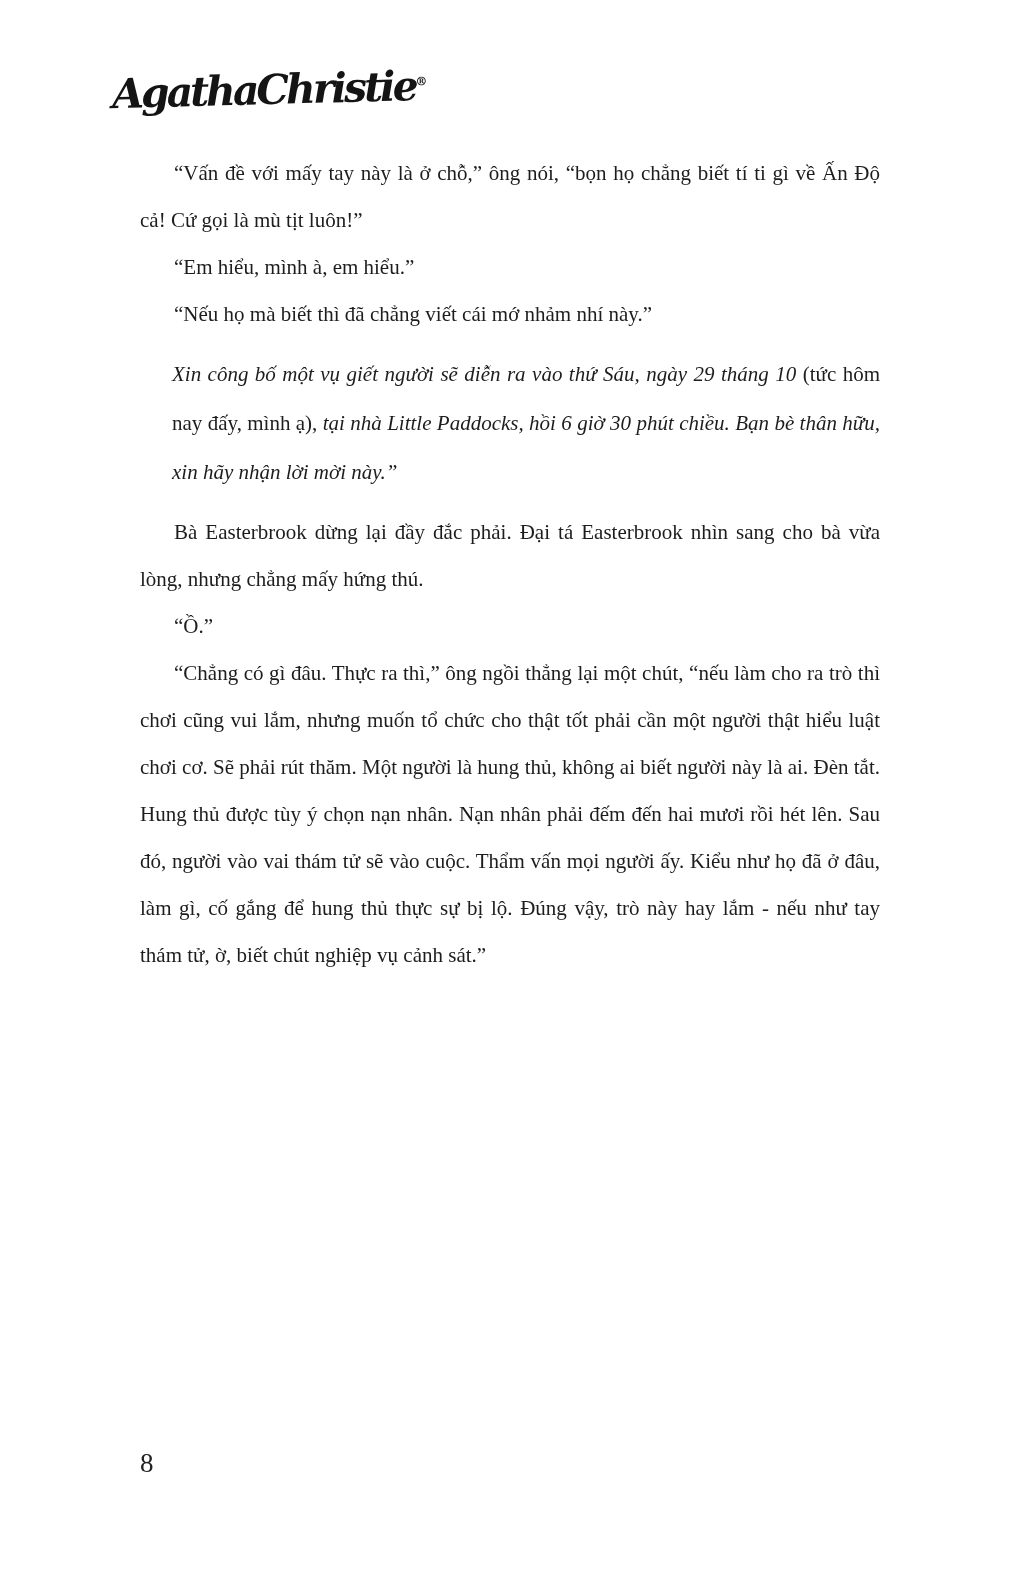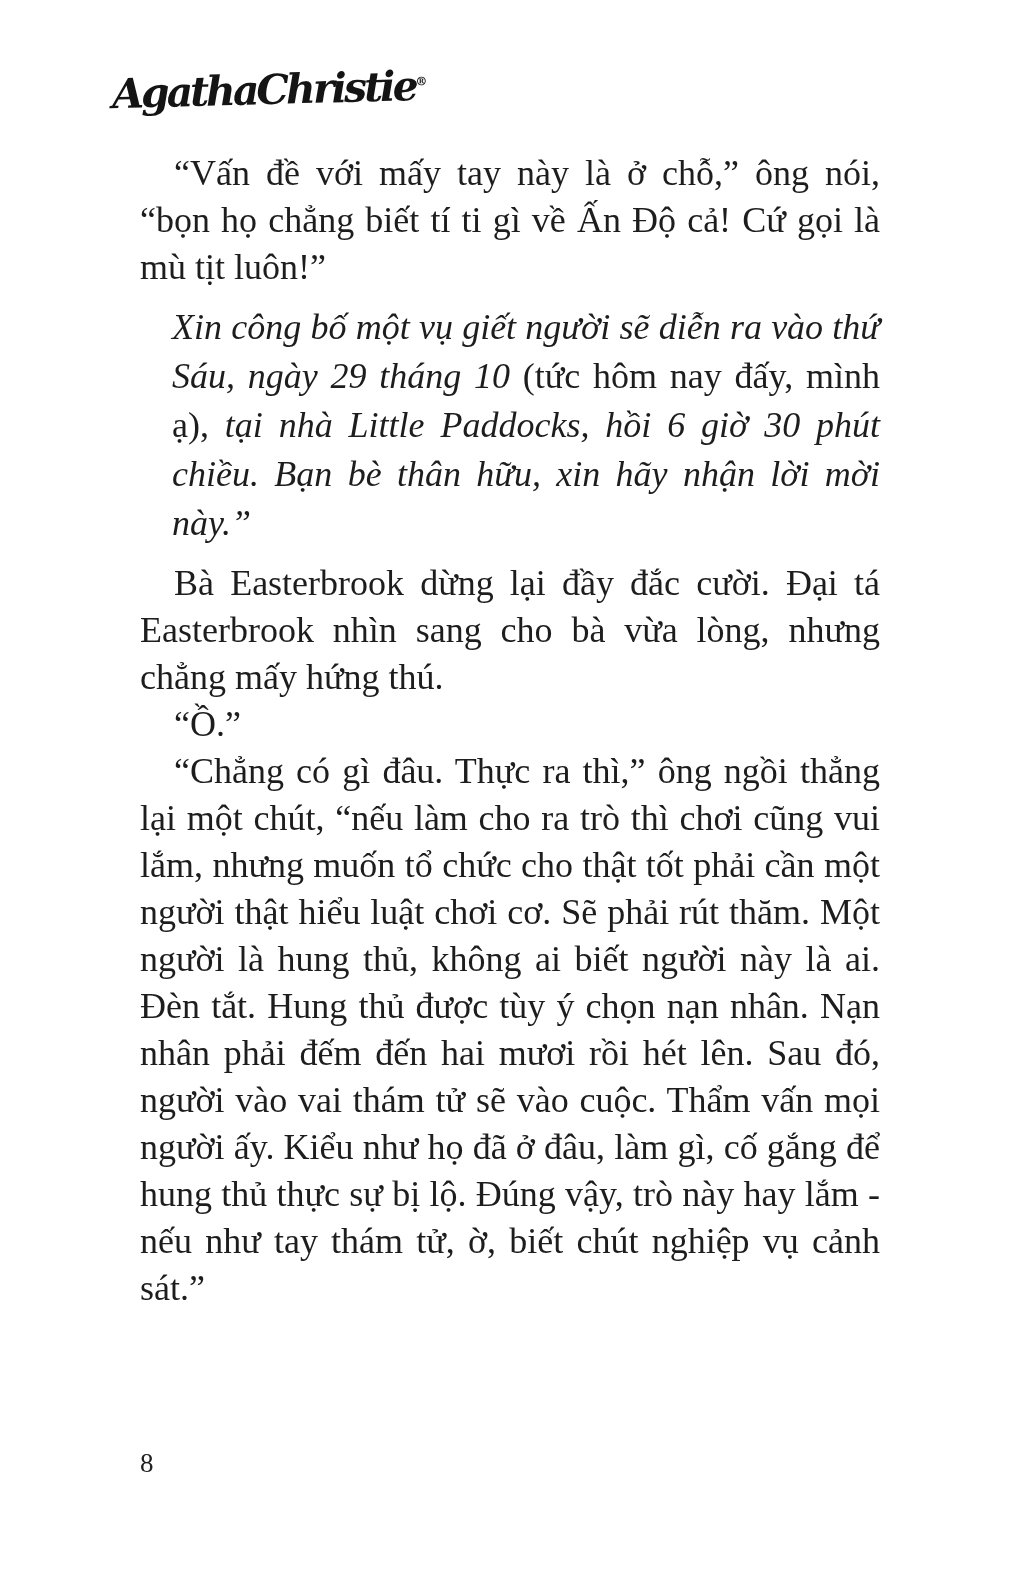--- a/index.html
+++ b/index.html
@@ -33,21 +33,21 @@
     font-size: 12px;
     vertical-align: super;
     letter-spacing: 0;
     font-style: normal;
   }
   .content {
     position: absolute;
     top: 150px;
     left: 140px;
     width: 740px;
-    font-size: 36px;
+    font-size: 21px;
     line-height: 47px;
     text-align: justify;
   }
   .content p {
     margin: 0;
     text-indent: 34px;
   }
   blockquote.announce {
     margin: 12px 0 12px 32px;
     padding: 0;
@@ -69,23 +69,25 @@
 <body>
 
 <div class="page">
 
   <div class="logo">
     <span>AgathaChristie</span><span class="tm">®</span>
   </div>
 
   <div class="content">
     <p>“Vấn đề với mấy tay này là ở chỗ,” ông nói, “bọn họ chẳng biết tí ti gì về Ấn Độ cả! Cứ gọi là mù tịt luôn!”</p>
+    <p>“Em hiểu, mình à, em hiểu.”</p>
+    <p>“Nếu họ mà biết thì đã chẳng viết cái mớ nhảm nhí này.”</p>
 
     <blockquote class="announce"><span>Xin công bố một vụ giết người sẽ diễn ra vào thứ Sáu, ngày 29 tháng 10 </span><span class="roman">(tức hôm nay đấy, mình ạ), </span><span>tại nhà Little Paddocks, hồi 6 giờ 30 phút chiều. Bạn bè thân hữu, xin hãy nhận lời mời này.”</span></blockquote>
 
-    <p>Bà Easterbrook dừng lại đầy đắc cười. Đại tá Easterbrook nhìn sang cho bà vừa lòng, nhưng chẳng mấy hứng thú.</p>
+    <p>Bà Easterbrook dừng lại đầy đắc phải. Đại tá Easterbrook nhìn sang cho bà vừa lòng, nhưng chẳng mấy hứng thú.</p>
     <p>“Ồ.”</p>
     <p>“Chẳng có gì đâu. Thực ra thì,” ông ngồi thẳng lại một chút, “nếu làm cho ra trò thì chơi cũng vui lắm, nhưng muốn tổ chức cho thật tốt phải cần một người thật hiểu luật chơi cơ. Sẽ phải rút thăm. Một người là hung thủ, không ai biết người này là ai. Đèn tắt. Hung thủ được tùy ý chọn nạn nhân. Nạn nhân phải đếm đến hai mươi rồi hét lên. Sau đó, người vào vai thám tử sẽ vào cuộc. Thẩm vấn mọi người ấy. Kiểu như họ đã ở đâu, làm gì, cố gắng để hung thủ thực sự bị lộ. Đúng vậy, trò này hay lắm - nếu như tay thám tử, ờ, biết chút nghiệp vụ cảnh sát.”</p>
   </div>
 
   <div class="page-number">8</div>
 
 </div>
 
 </body></html>

